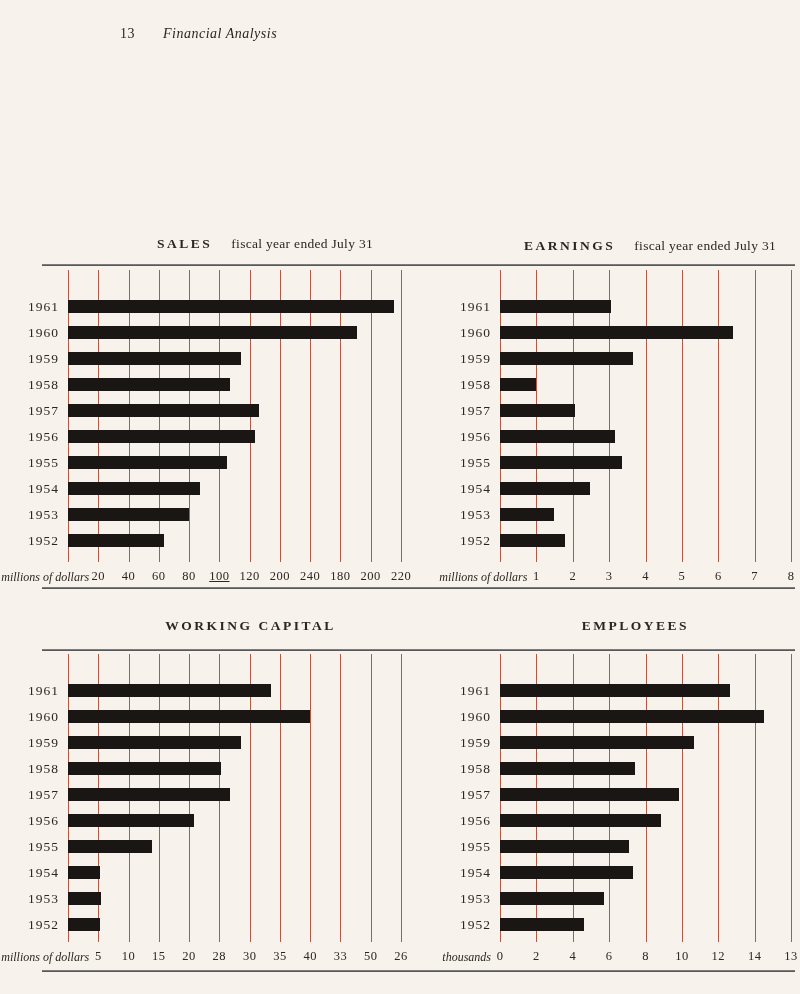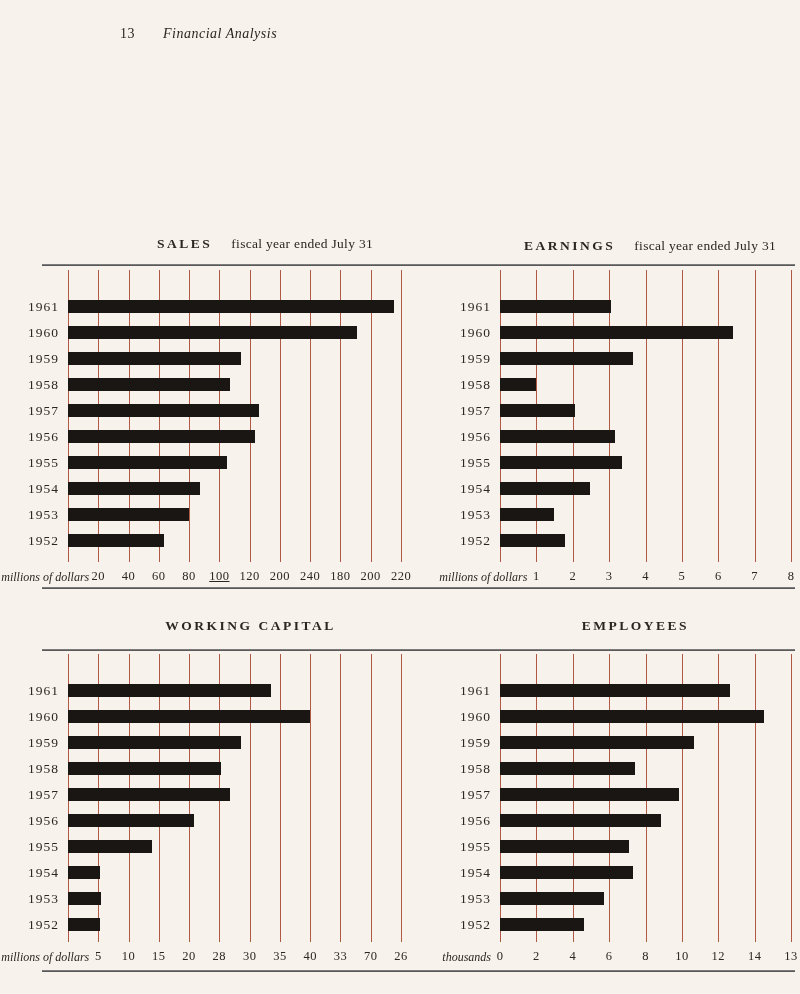--- a/index.html
+++ b/index.html
@@ -250,21 +250,21 @@
     <div class="axis-row">
         <span class="tick-label" style="left: 9.09091%;">5</span>
         <span class="tick-label" style="left: 18.1818%;">10</span>
         <span class="tick-label" style="left: 27.2727%;">15</span>
         <span class="tick-label" style="left: 36.3636%;">20</span>
         <span class="tick-label" style="left: 45.4545%;">28</span>
         <span class="tick-label" style="left: 54.5455%;">30</span>
         <span class="tick-label" style="left: 63.6364%;">35</span>
         <span class="tick-label" style="left: 72.7273%;">40</span>
         <span class="tick-label" style="left: 81.8182%;">33</span>
-        <span class="tick-label" style="left: 90.9091%;">70</span>
+        <span class="tick-label" style="left: 90.9091%;">50</span>
         <span class="tick-label" style="left: 100%;">26</span>
         <span class="unit-label" style="right: 90.9091%;">millions of dollars</span>
       </div>
   </div>
 
   <div class="chart" style="left:438px; top:654px; width:362px; height:314px; --g:62px; --r:9px;">
     <div class="plot">
         <div class="gridline" style="left: 0%;"></div>
         <div class="gridline" style="left: 12.5%;"></div>
         <div class="gridline" style="left: 25%;"></div>

